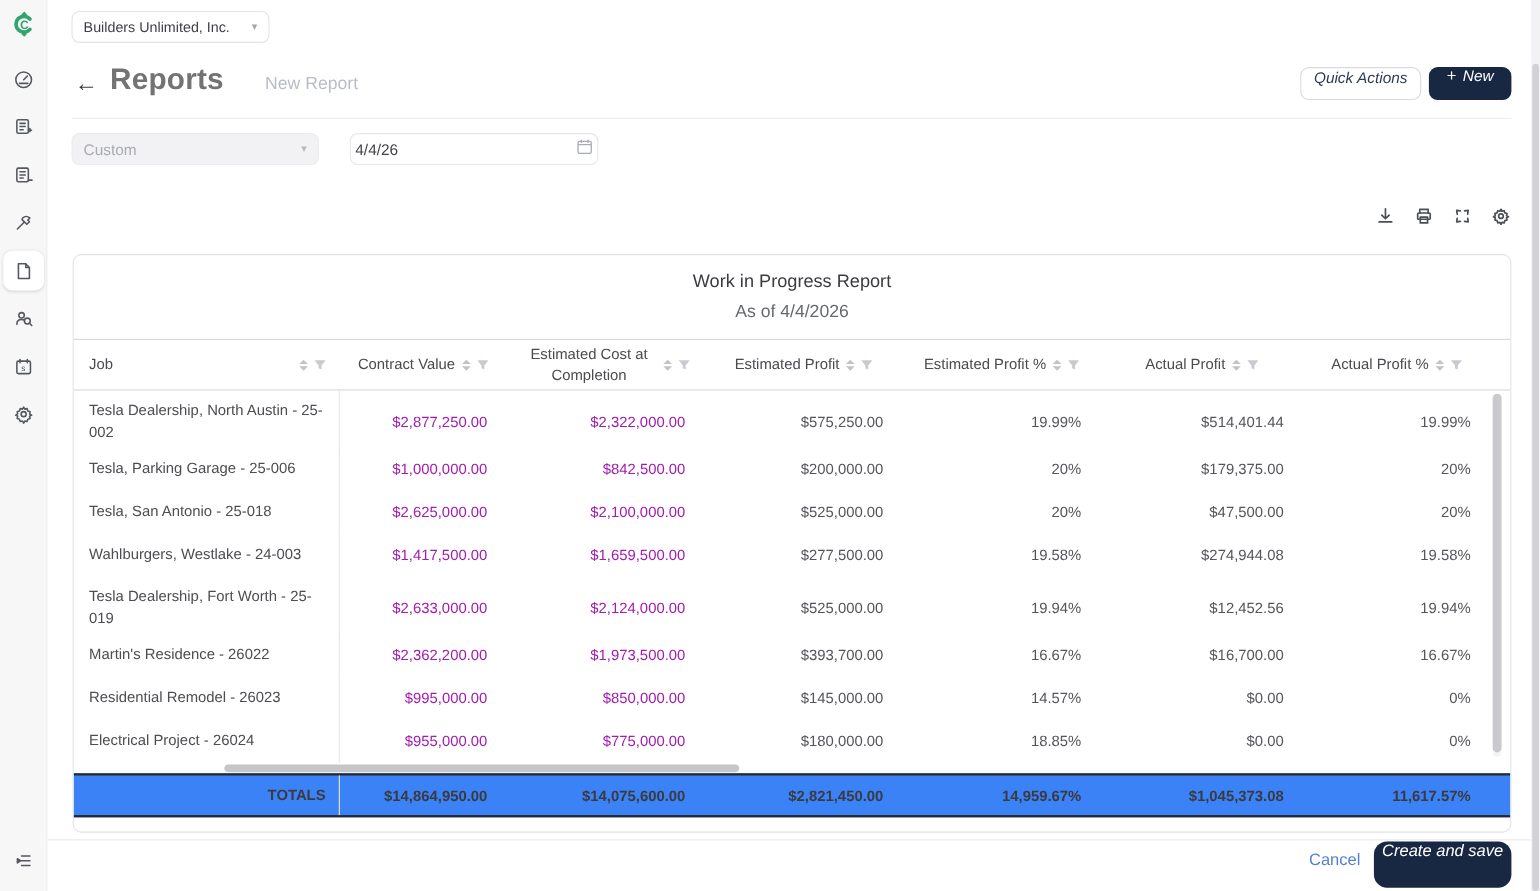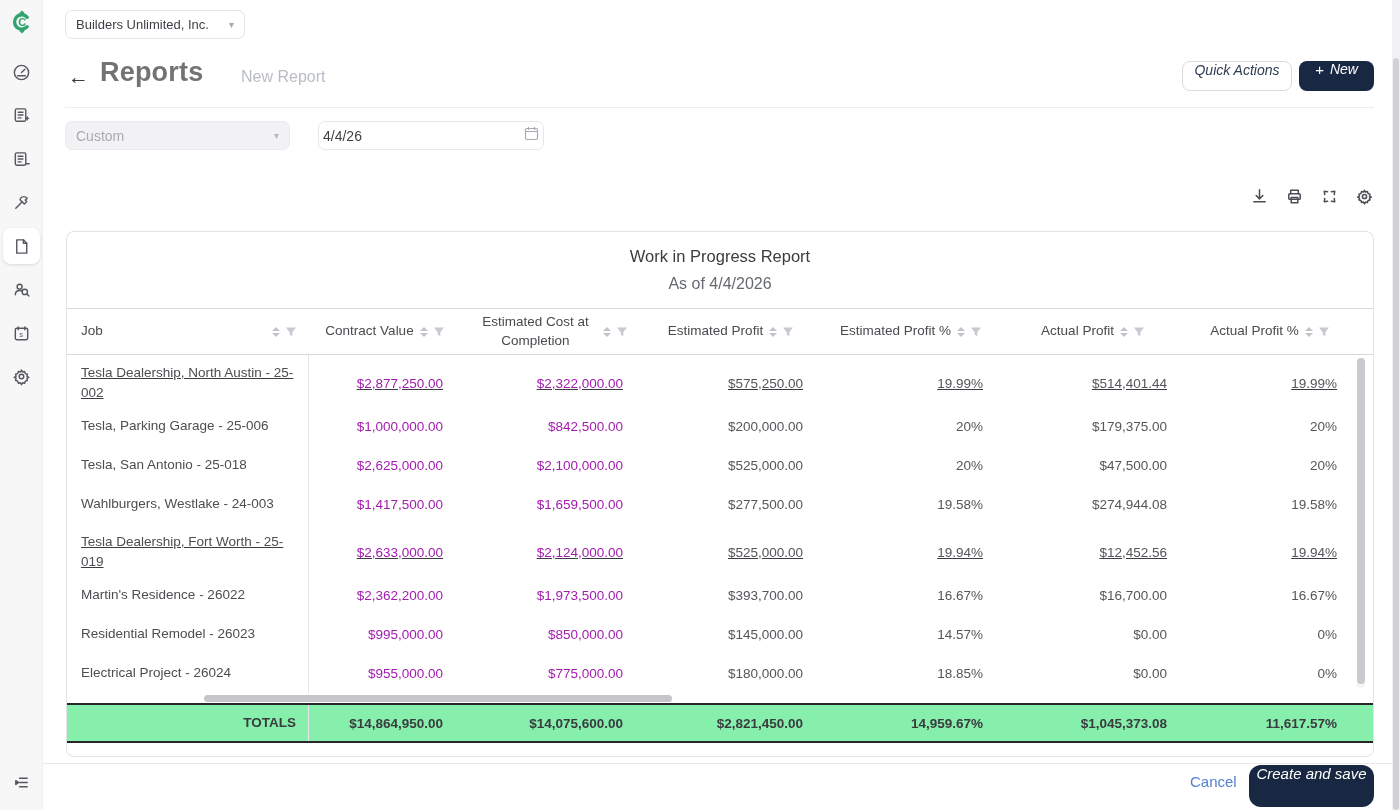--- a/index.html
+++ b/index.html
@@ -75,31 +75,31 @@
   .funnel svg { width:12px; height:12px; display:block; }
 
   .tbody { position:relative; }
   .trow { align-items:center; }
   .td { font-size:13.5px; color:#55555b; }
   .c-job { align-self:stretch; display:flex; align-items:center; padding:8px 12px 8px 14px;
     border-right:1px solid #e6e6e9; color:#4d4d52; line-height:1.5; }
   .c-num { text-align:right; padding-right:18px; }
   .c-link { color:#a21caf; cursor:pointer; }
   .row-1line { height:39px; }
-  .row-2line { height:52px;text-decoration:underline; }
+  .row-2line { height:52px; }
 
   .vscroll { position:absolute; right:8px; top:3px; width:8px; height:330px;
     background:#f4f4f6; border-radius:4px; }
   .vscroll .thumb { position:absolute; left:0; top:0; width:8px; height:326px;
     background:#c9c9ce; border-radius:4px; }
   .hscroll { position:relative; height:10px; }
   .hscroll .thumb { position:absolute; left:137px; top:2px; width:468px; height:7px;
     background:#c6c6c9; border-radius:4px; }
 
-  .totals { background:#86efac; border-top:2px solid #27272b; border-bottom:2px solid #27272b;
+  .totals { background:#3b82f6; border-top:2px solid #27272b; border-bottom:2px solid #27272b;
     height:40px; align-items:center; }
   .totals .td { font-weight:700; color:#3a3a3f; }
   .totals .c-job { justify-content:flex-end; font-weight:700; color:#3a3a3f; }
 
   
   .footer-divider { position:absolute; left:0; top:763px; width:1349px; height:1px; background:#e9e9ec; }
   .cancel-link { position:absolute; left:1147px; top:773px; font-size:15px; color:#557fd0; cursor:pointer; }
   .btn-save { position:absolute; left:1206px; top:765px; width:125px; height:42px;
     background:#182843; color:#fff; font-size:15px; border-radius:12px; }
 

